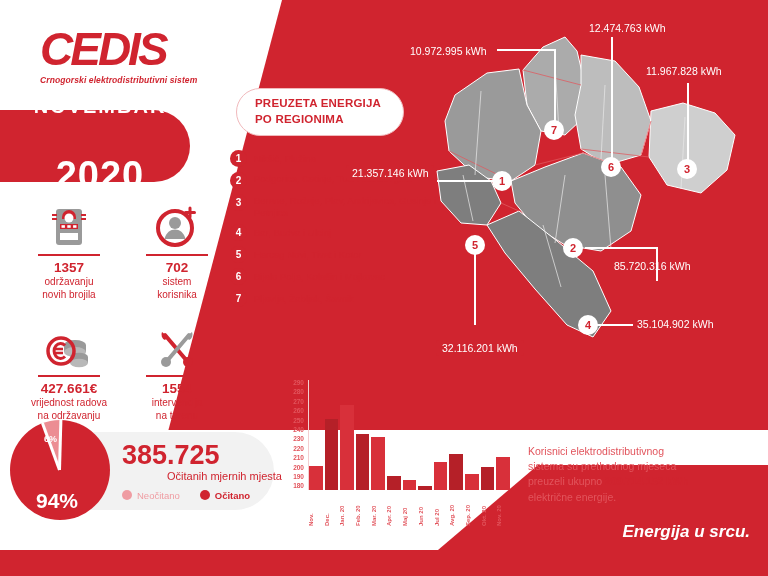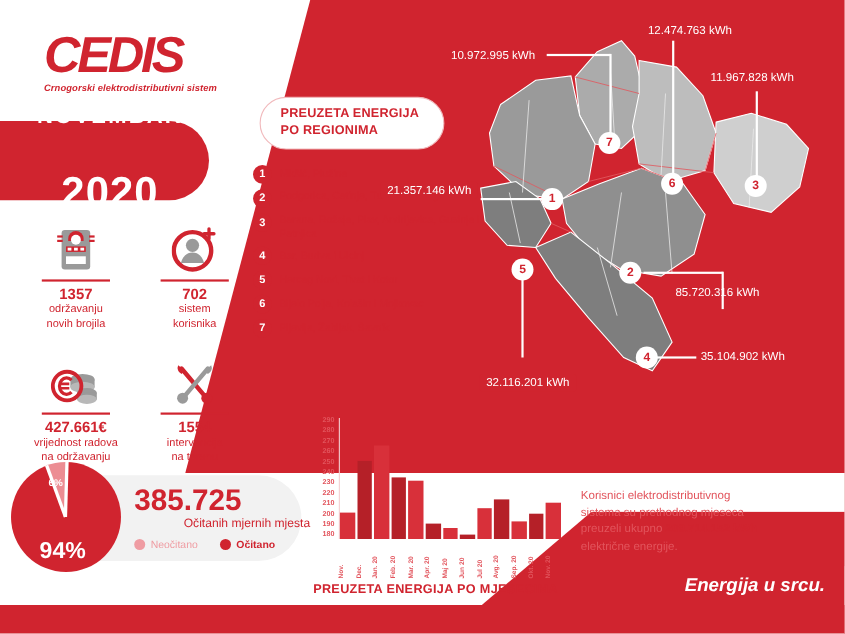--- a/index.html
+++ b/index.html
@@ -488,21 +488,20 @@
           <div>Apr. 20</div>
           <div>Maj 20</div>
           <div>Jun 20</div>
           <div>Jul 20</div>
           <div>Avg. 20</div>
           <div>Sep. 20</div>
           <div>Okt. 20</div>
           <div>Nov. 20</div>
         </div>
     </div>
-    <div class="chart-title">PREUZETA ENERGIJA PO MJESECIMA</div>
   </div>
 
   <div class="summary">
     <span>Korisnici elektrodistributivnog</span><br>
     <span>sistema su prethodnog mjeseca</span><br>
     <span>preuzeli ukupno</span>
     <b>209.714.152 kWh</b><br>
     <span>električne energije.</span>
   </div>
 

